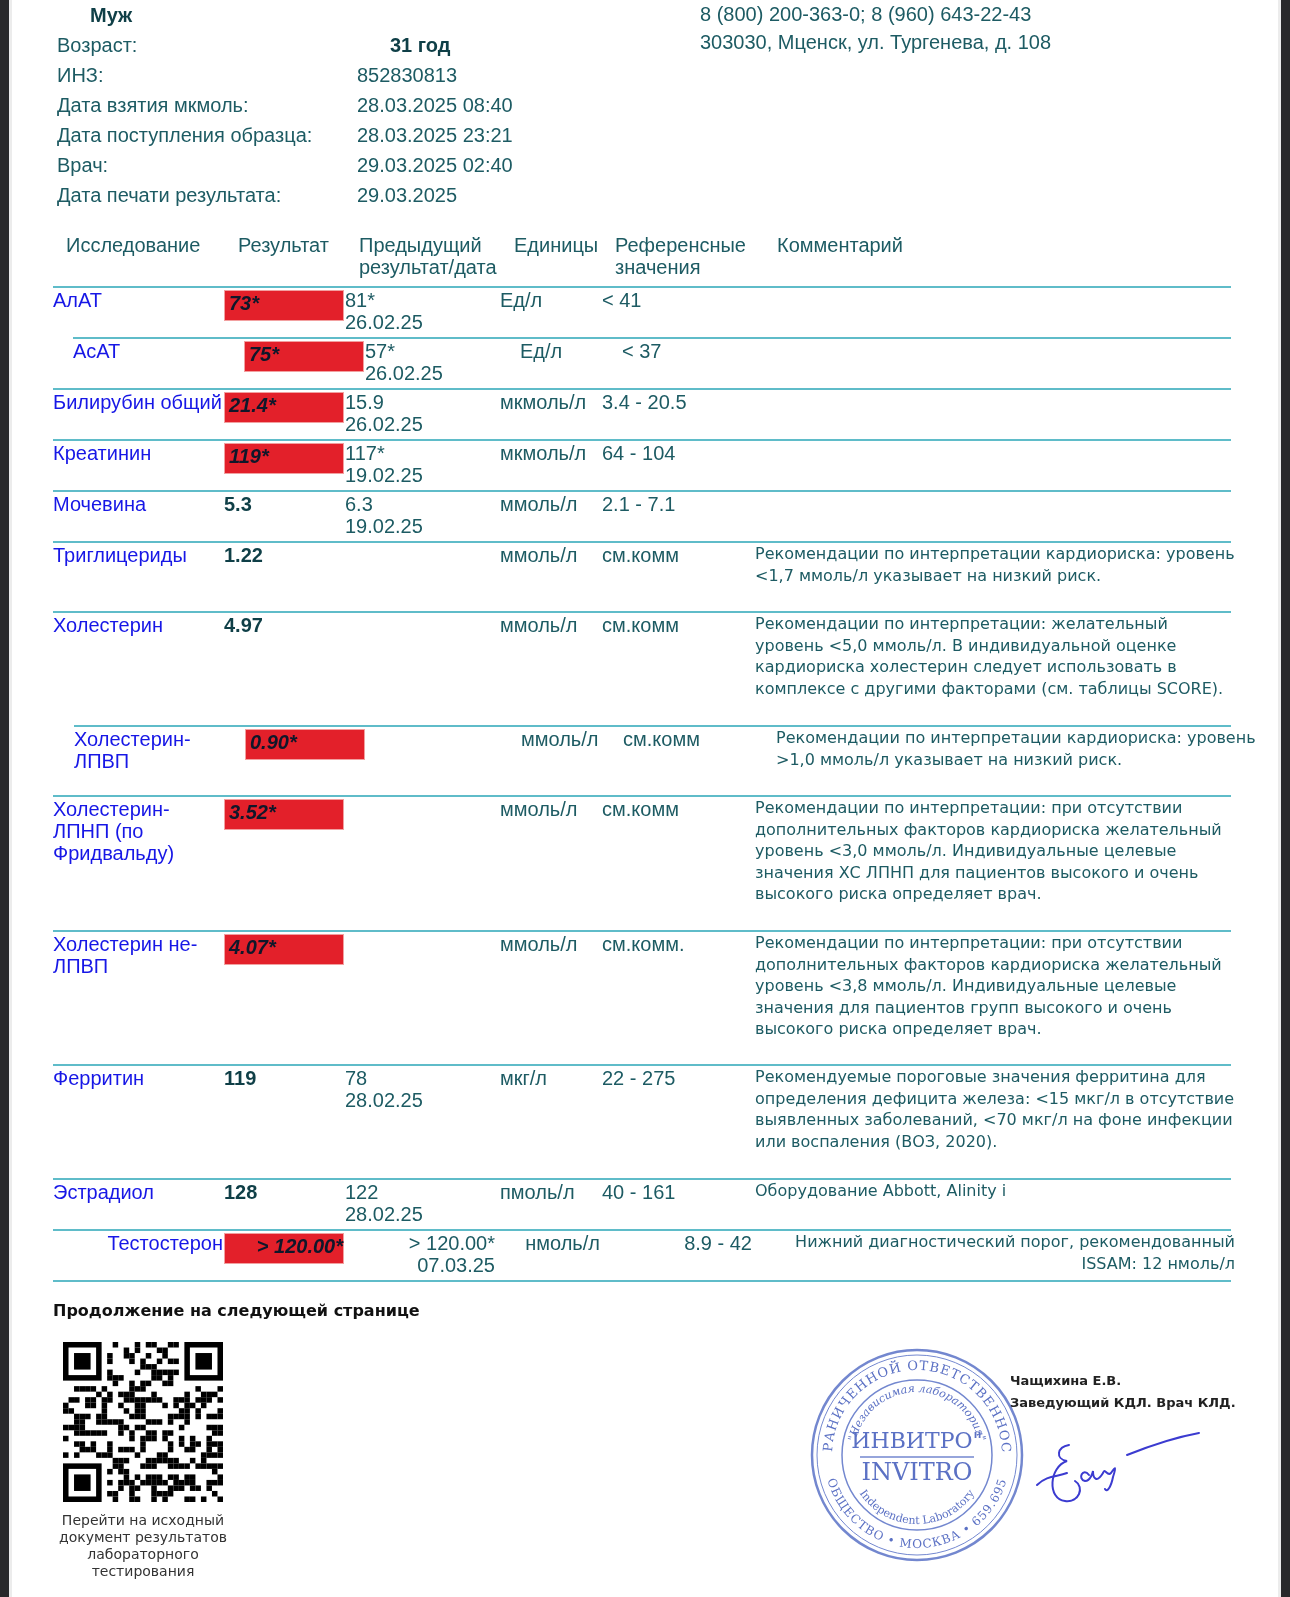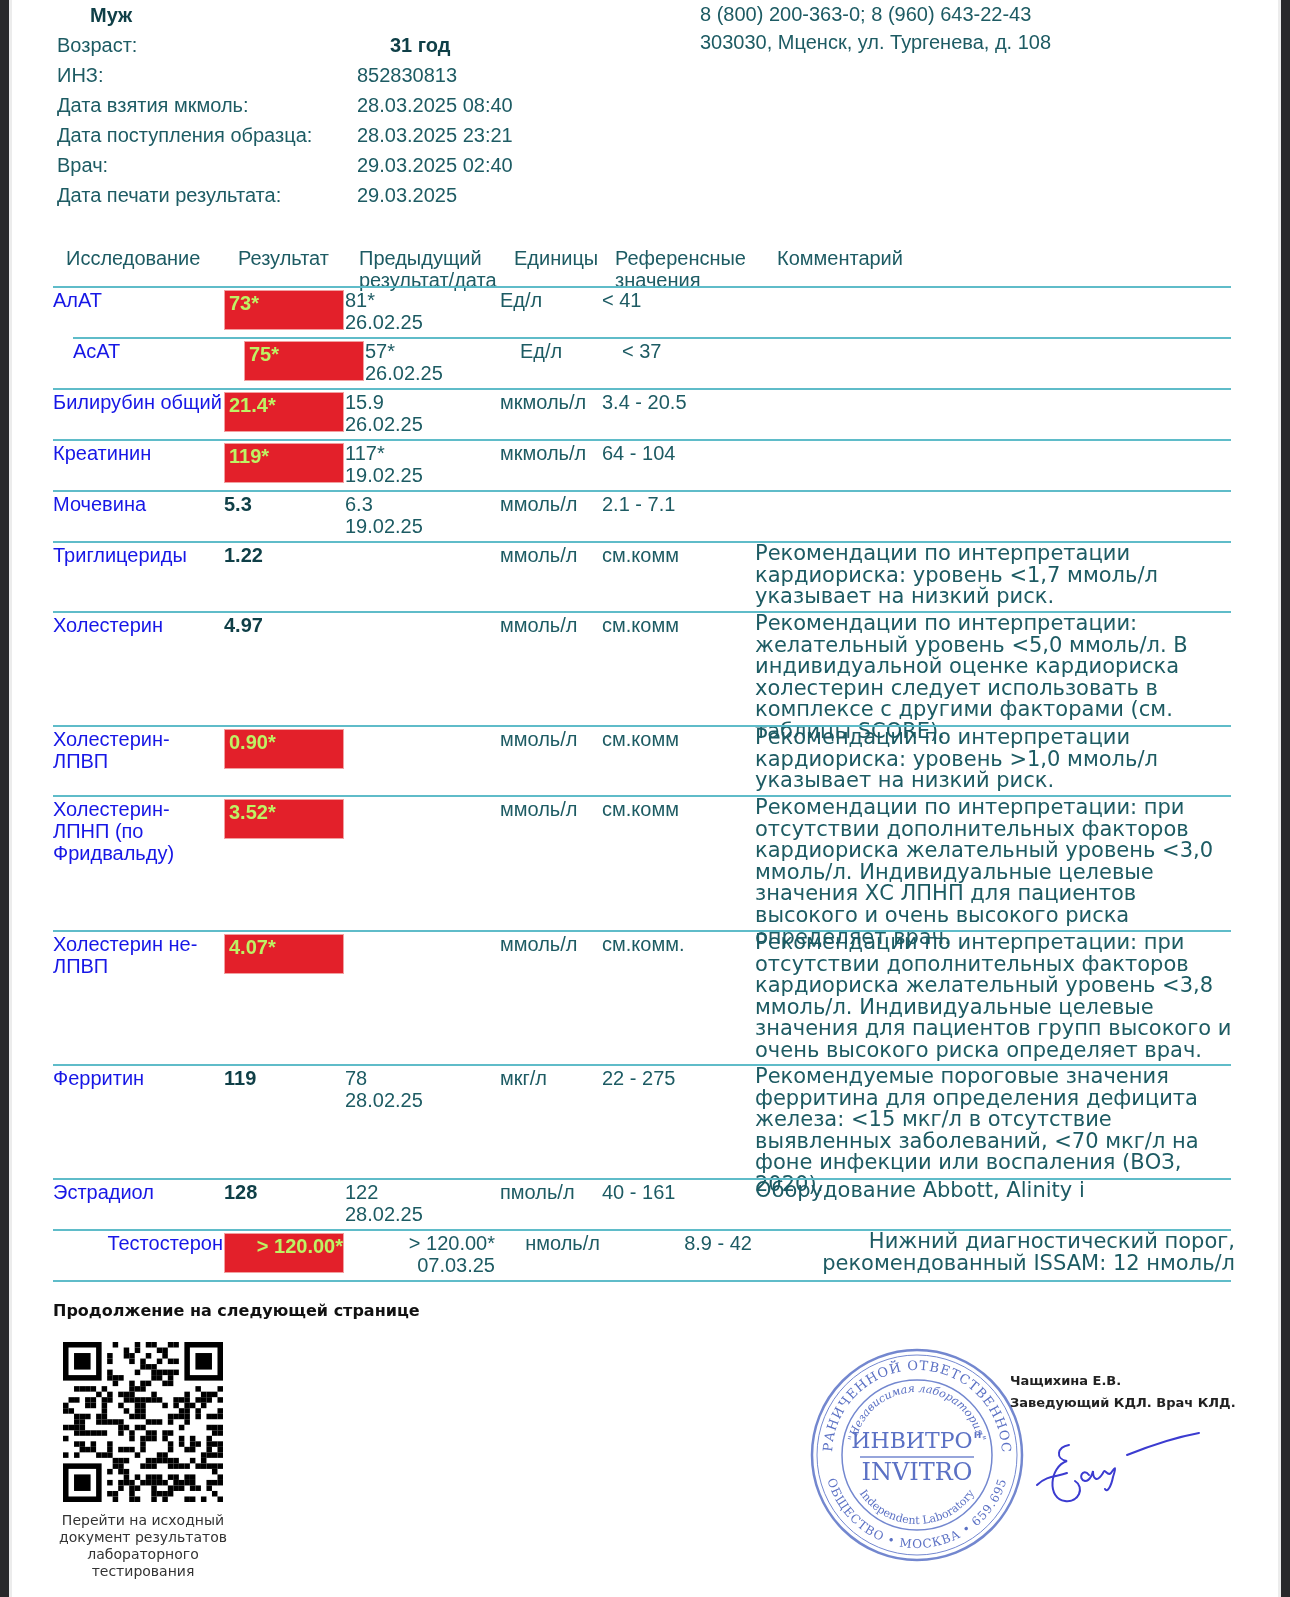--- a/index.html
+++ b/index.html
@@ -33,41 +33,41 @@
     font-family: "Liberation Sans", sans-serif;
   }
   .table {
     position: absolute; left: 41px; top: 232px; width: 1178px;
     font-family: "Liberation Sans", sans-serif;
     font-size: 20px;
   }
   .thead {
     position: relative; height: 54px; color: #1d5b63; line-height: 22px;
   }
-  .th { position: absolute; top: 15px; }
+  .th { position: absolute; top: 2px; }
   .row {
     position: relative;
     border-top: 2px solid #5fbcc9;
     box-sizing: border-box;
   }
   .row:last-child { border-bottom: 2px solid #5fbcc9; text-align: right; }
   .cell { position: absolute; top: 1px; line-height: 22px; color: #1d5b63; }
   .c-name { left: 0; width: 170px; color: #1717e6; }
   .c-res { left: 171px; width: 120px; font-weight: bold; color: #0f3f47; height: 26px; }
   .c-res.flag {
-    background: #e3202a; color: #bef264;
+    background: #e3202a; color: #0f172a;
     border: 1px solid #f2a0a0;
-    padding-left: 4px; box-sizing: border-box; height: 40px; top: 2px; line-height: 24px;
+    padding-left: 4px; box-sizing: border-box; height: 31px; top: 2px; line-height: 24px; font-style: italic;
   }
   .c-prev { left: 292px; width: 150px; }
   .c-unit { left: 447px; width: 100px; }
   .c-ref { left: 549px; width: 150px; }
   .c-com {
     left: 702px; width: 480px; font-family: "DejaVu Sans", sans-serif;
-    font-size: 21px; line-height: 21.6px; top: 0;
+    font-size: 16px; line-height: 21.6px; top: 0;
   }
   .footer-cont {
     position: absolute; left: 41px; top: 1301px;
     font-weight: bold; font-size: 16px; color: #111;
     font-family: "DejaVu Sans", sans-serif;
     text-align: center;
   }
   .qr {
     position: absolute; left: 51px; top: 1342px; width: 160px; height: 160px;
   }
@@ -204,21 +204,21 @@
           <div class="cell c-name">Холестерин</div>
           <div class="cell c-res">4.97</div>
           <div class="cell c-prev">
             <div></div>
             <div></div>
           </div>
           <div class="cell c-unit">ммоль/л</div>
           <div class="cell c-ref">см.комм</div>
           <div class="cell c-com">Рекомендации по интерпретации: желательный уровень &lt;5,0 ммоль/л. В индивидуальной оценке кардиориска холестерин следует использовать в комплексе с другими факторами (см. таблицы SCORE).</div>
         </div>
-        <div class="row" style="height: 70px;">
+        <div class="row" style="height: 70px; margin-left: 21px;">
           <div class="cell c-name">Холестерин-ЛПВП</div>
           <div class="cell c-res flag">0.90*</div>
           <div class="cell c-prev">
             <div></div>
             <div></div>
           </div>
           <div class="cell c-unit">ммоль/л</div>
           <div class="cell c-ref">см.комм</div>
           <div class="cell c-com">Рекомендации по интерпретации кардиориска: уровень &gt;1,0 ммоль/л указывает на низкий риск.</div>
         </div>

